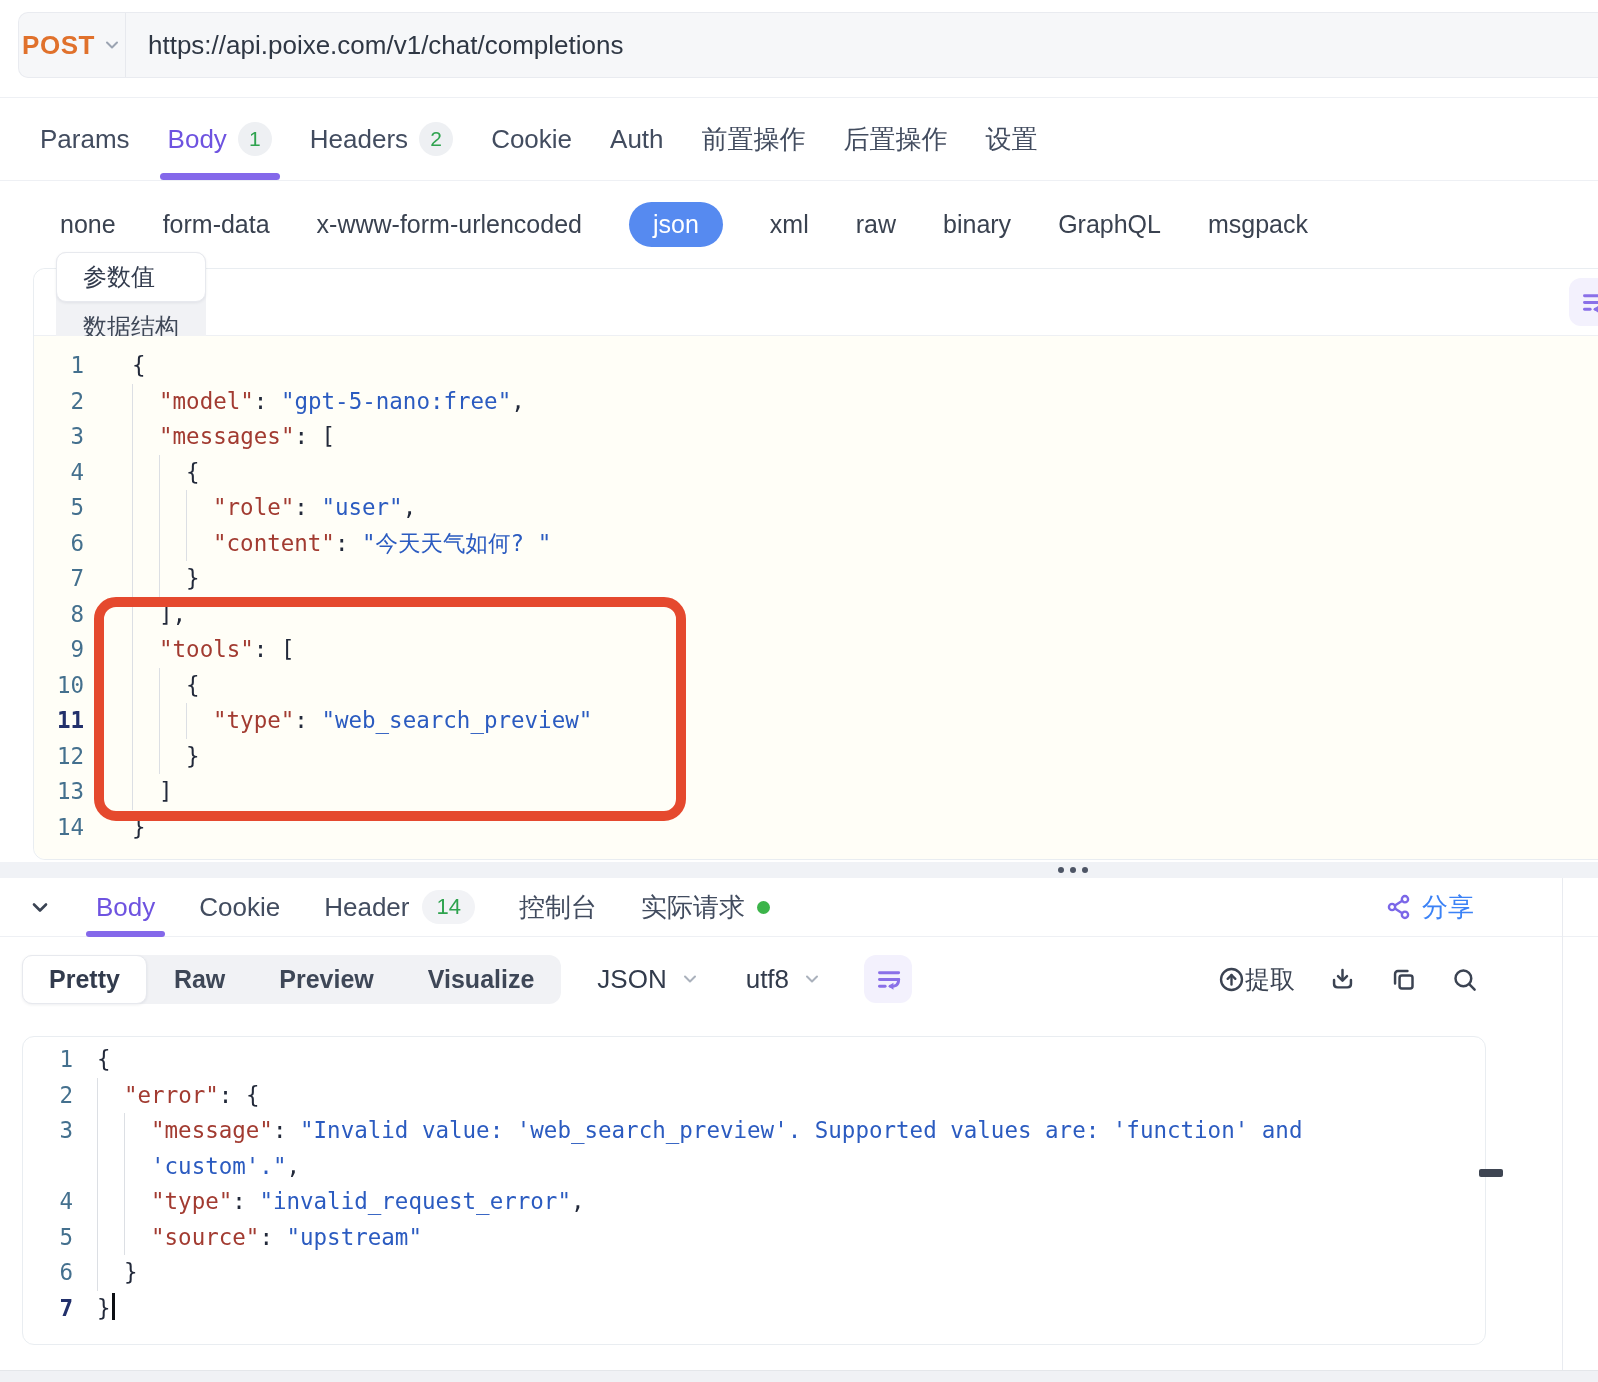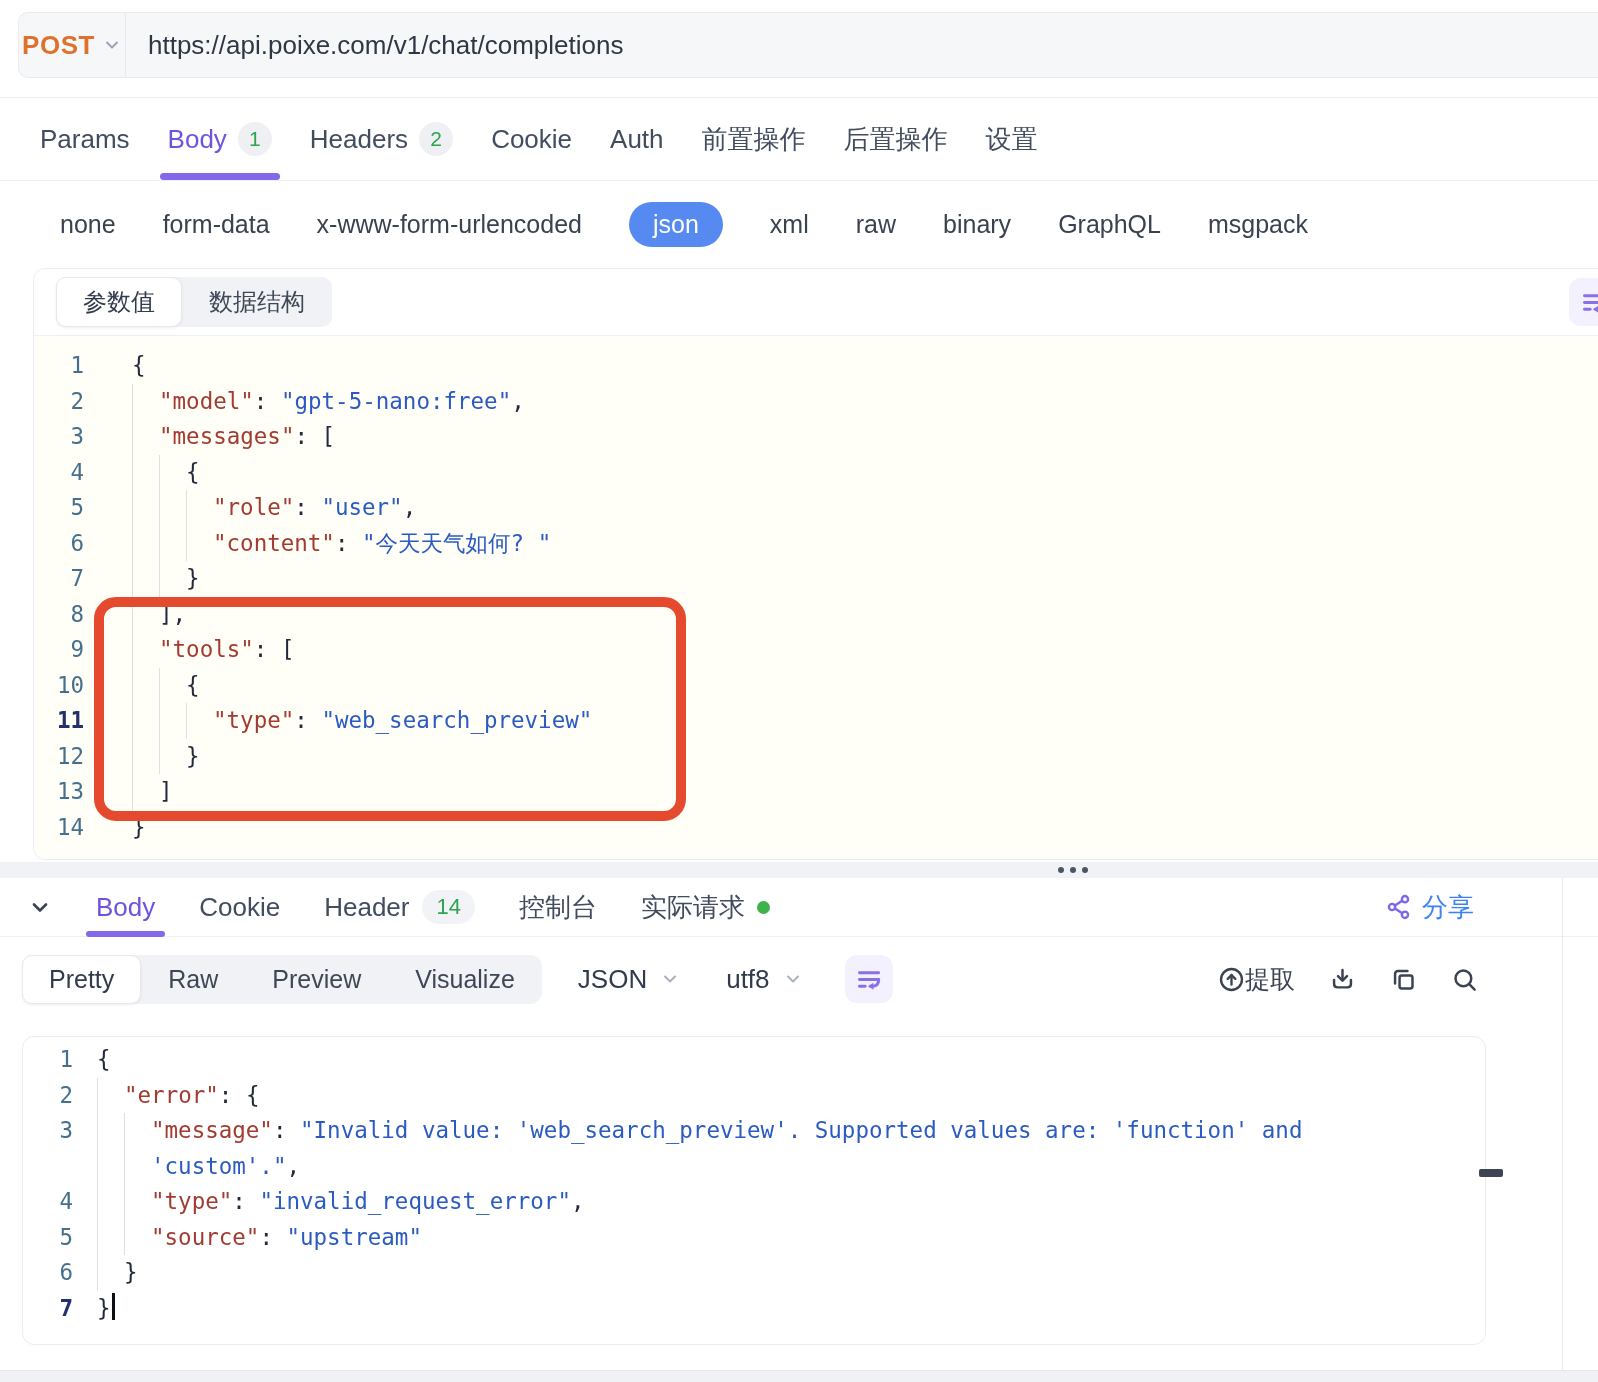--- a/index.html
+++ b/index.html
@@ -26,21 +26,21 @@
   
   .body-type{position:absolute;top:181px;left:60px;right:0;height:86px;display:flex;align-items:center;gap:47px;
     font-size:25px;color:#3a4250;}
   .bt{cursor:pointer;text-align:center;}
   .bt.active{background:#568af0;color:#fff;padding:8px 24px;border-radius:999px;}
   
   .req-card{position:absolute;top:268px;left:33px;right:-14px;height:592px;border:1.5px solid #e9edf1;
     border-radius:12px;background:#fff;box-sizing:border-box;}
   .req-toolbar{height:66px;border-bottom:1px solid #eef0f4;display:flex;align-items:center;
     padding-left:22px;position:relative;background:#fff;border-radius:12px 12px 0 0;}
-  .seg{display:flex;background:#f1f2f5;border-radius:10px;font-size:24px;color:#3e4757;}
+  .seg{display:flex;background:#f1f2f5;border-radius:10px;font-size:24px;color:#3e4757;flex-direction:column;}
   .seg-item{padding:9px 27px;border-radius:10px;cursor:pointer;}
   .seg-item.active{background:#fff;border:1px solid #e7e9ee;padding:8px 26px;color:#323b4d;
     box-shadow:0 1px 3px rgba(30,40,60,.08);}
   .fmt-btn{position:absolute;right:-6px;top:9px;width:48px;height:48px;border-radius:12px;background:#f3f1fd;
     display:flex;align-items:center;justify-content:center;cursor:pointer;}
   .code-wrap{position:absolute;top:67px;left:0;right:0;bottom:0;background:#fffef7;
     border-radius:0 0 12px 12px;padding-top:12px;overflow:hidden;}
   
   .code{font-family:"DejaVu Sans Mono","Liberation Mono",monospace;font-size:22.5px;}
   .cl{display:flex;height:35.5px;line-height:35.5px;}
@@ -66,21 +66,21 @@
     border-bottom:1px solid #eef0f4;position:relative;}
   .rtab2{display:flex;align-items:center;height:100%;position:relative;cursor:pointer;color:#424c5f;}
   .rtab2.active{color:#6e53e0;}
   .rtab2.active::after{content:"";position:absolute;bottom:-1px;left:-10px;right:-10px;height:6px;border-radius:4px;background:#8468ea;}
   .pbadge{margin-left:13px;background:#f2f3f6;color:#2fa34f;font-size:22px;padding:4px 14px;border-radius:999px;}
   .gdot{width:13px;height:13px;border-radius:50%;background:#3cb44a;margin-left:12px;}
   .share{position:absolute;right:124px;top:0;height:100%;display:flex;align-items:center;gap:10px;
     color:#3b82f6;font-size:26px;cursor:pointer;}
   .resp-toolbar{position:absolute;top:72px;left:22px;right:120px;height:58px;display:flex;align-items:center;}
   .seg2{display:flex;background:#f1f2f5;border-radius:12px;font-size:25px;color:#3e4757;}
-  .seg2 .seg-item{padding:10px 27px;border-radius:10px;}
+  .seg2 .seg-item{padding:10px 27px;border-radius:10px;font-weight:bold;}
   .seg2 .seg-item.active{padding:9px 26px;}
   .sel{display:flex;align-items:center;gap:13px;font-size:26px;color:#323b4c;cursor:pointer;}
   .sel-json{margin-left:36px;}
   .sel-utf8{margin-left:46px;}
   .fmt-btn2{margin-left:42px;width:48px;height:48px;border-radius:12px;background:#f3f1fd;
     display:flex;align-items:center;justify-content:center;cursor:pointer;}
   .ricons{margin-left:auto;display:flex;align-items:center;gap:34px;color:#3b4352;}
   .extract{display:flex;align-items:center;font-size:25px;cursor:pointer;}
   .icon-btn{cursor:pointer;display:flex;align-items:center;}
   .resp-card{position:absolute;top:158px;left:22px;width:1464px;height:309px;border:1.5px solid #e9edf1;

